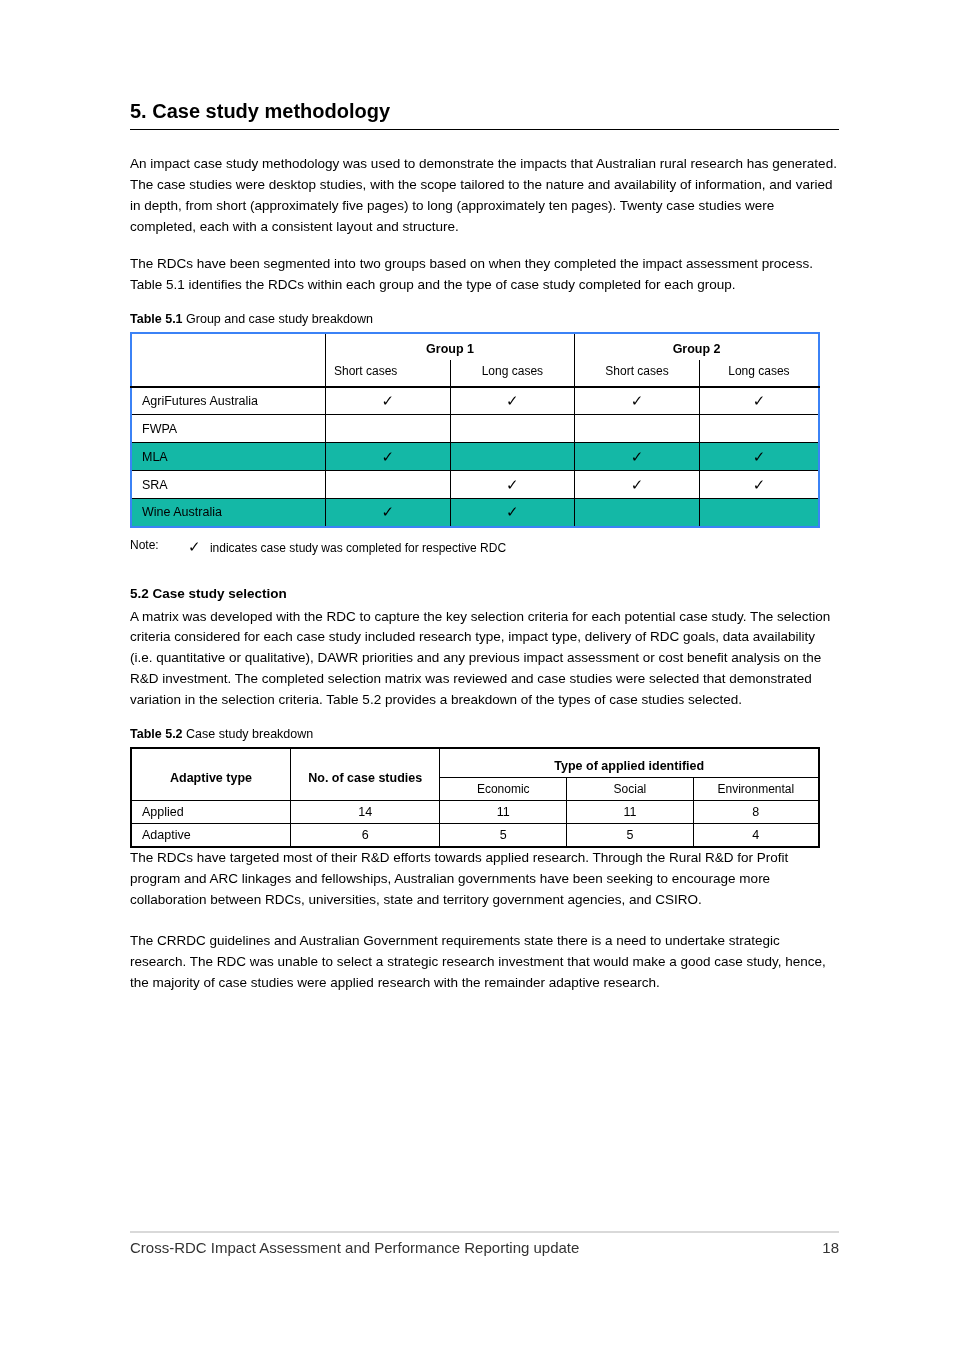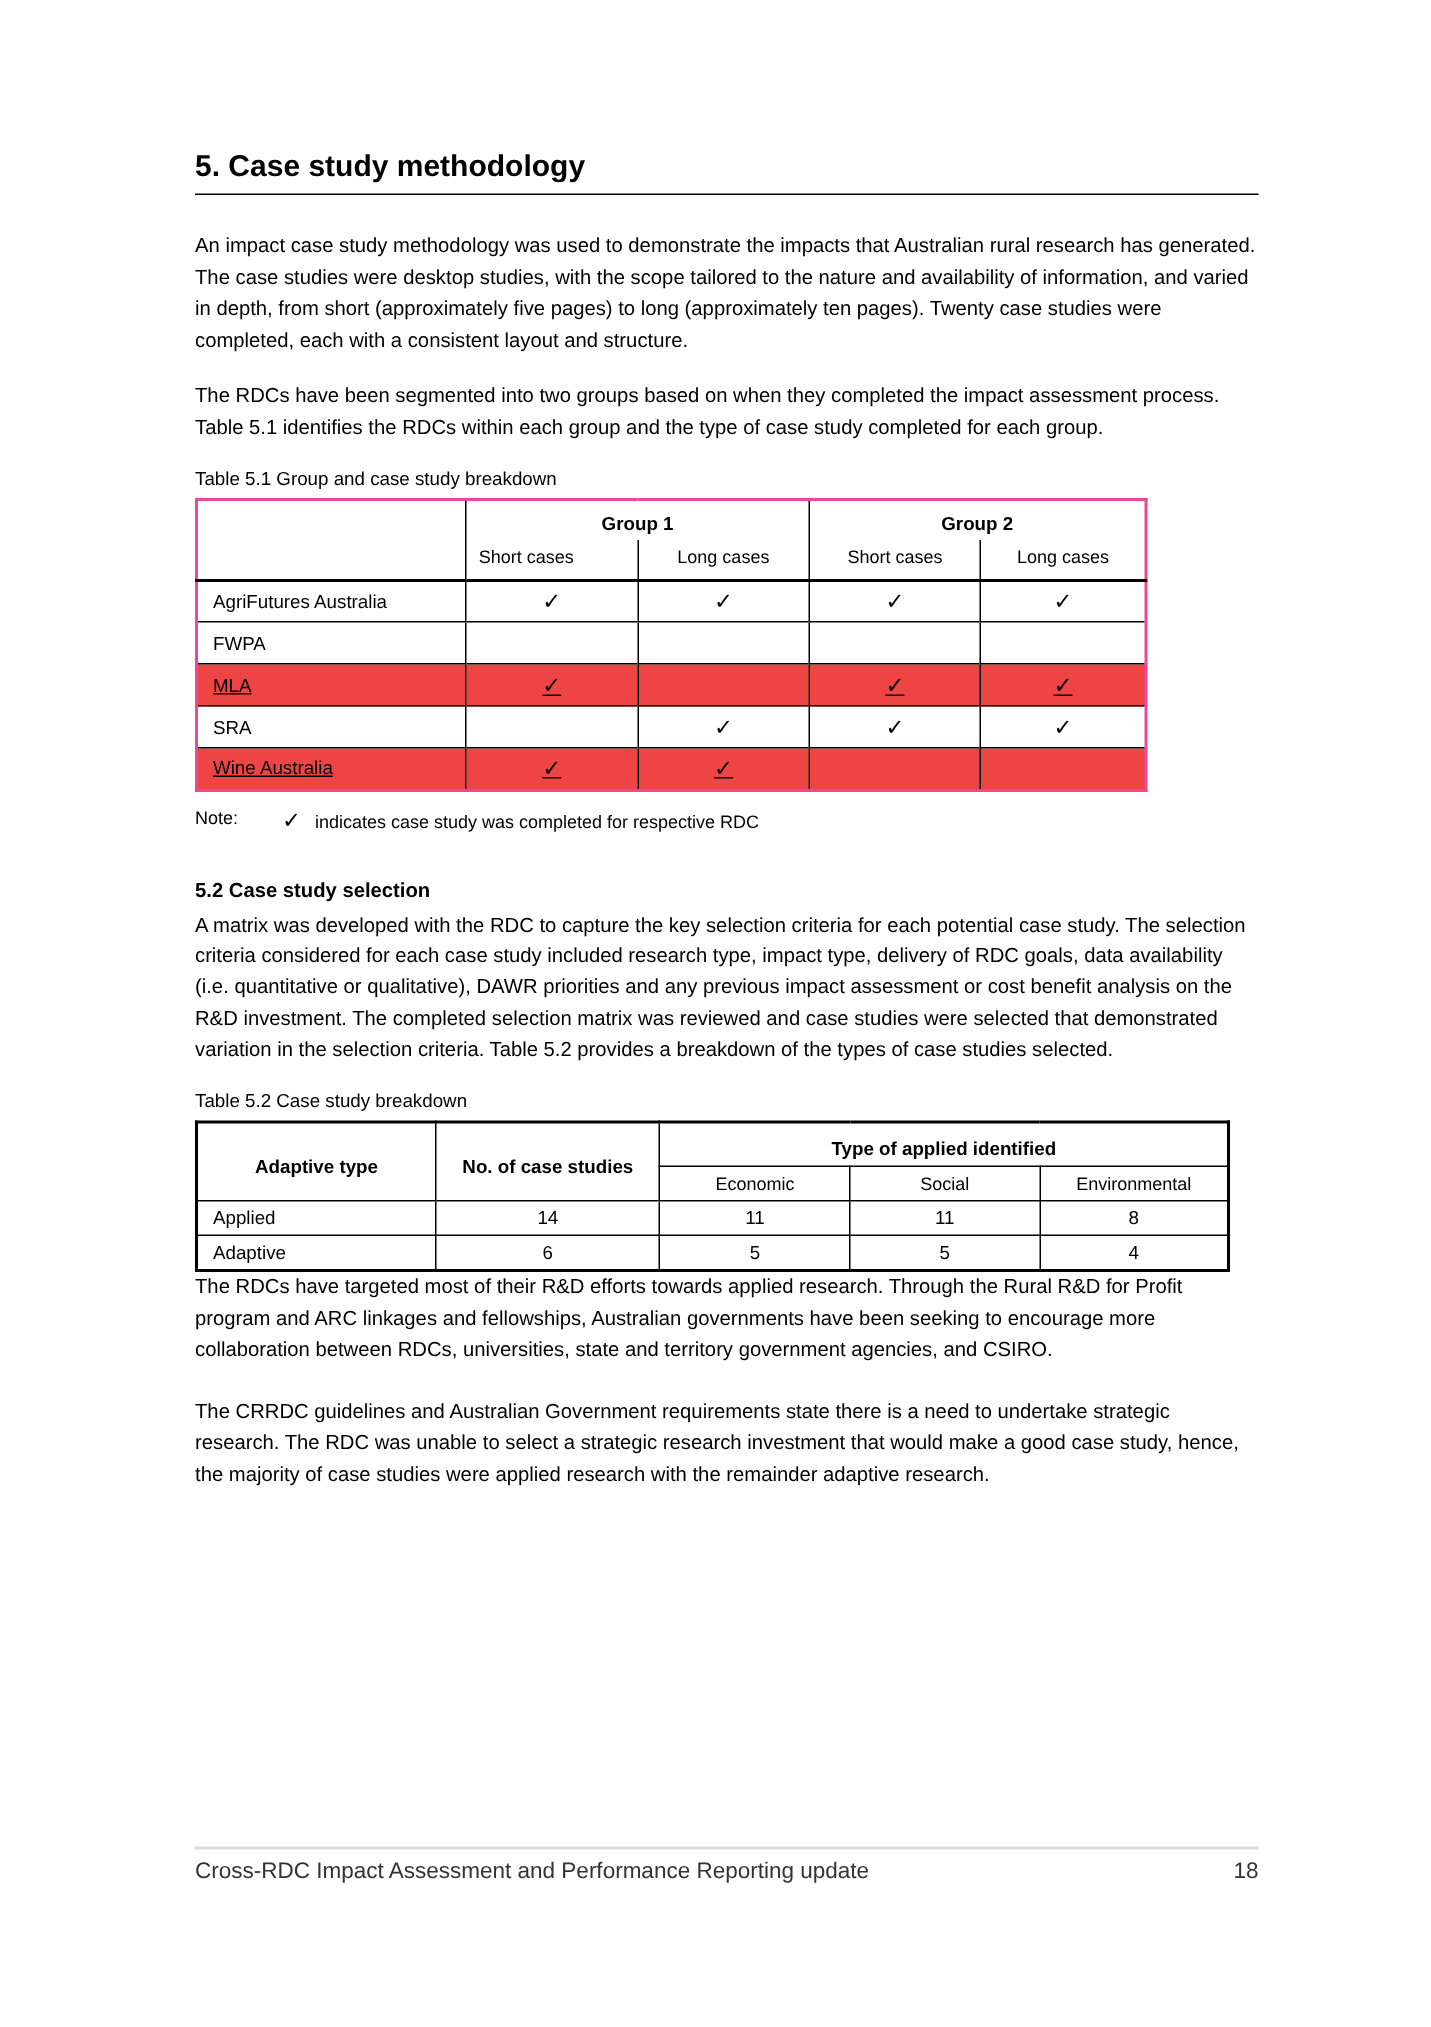--- a/index.html
+++ b/index.html
@@ -29,27 +29,27 @@
     font-size: 13.5px;
     font-weight: bold;
     margin-top: 30px;
     margin-bottom: 6px;
   }
   .table-caption {
     font-size: 12.5px;
     margin-top: 14px;
     margin-bottom: 6px;
   }
-  .table-caption b { font-weight: normal; }
+  .table-caption b { font-weight: bold; }
 
   
   table.t1 {
-    width: 635px;
+    width: 690px;
     border-collapse: collapse;
-    border: 2px solid #ec4899;
+    border: 2px solid #3b82f6;
     font-size: 12.5px;
   }
   table.t1 th, table.t1 td { padding: 4px 8px; }
   table.t1 thead tr.group th {
     border-right: 1px solid #000;
     text-align: center;
     font-weight: bold;
     padding-top: 8px;
   }
   table.t1 thead tr.group th:first-child { text-align: left; padding-left: 10px; }
@@ -63,21 +63,21 @@
   }
   table.t1 thead tr.sub th:first-child { text-align: left; }
   table.t1 tbody td {
     border-right: 1px solid #000;
     border-top: 1px solid #000;
     text-align: center;
     font-size: 12.5px;
     height: 28px;
   }
   table.t1 tbody td:first-child { text-align: left; padding-left: 10px; }
-  table.t1 tbody tr.blue td { background: #ef4444; text-decoration: underline; }
+  table.t1 tbody tr.blue td { background: #14b8a6; }
   .check { font-family: "Segoe UI Symbol", "Arial Unicode MS", sans-serif; font-size: 15px; }
 
   .note {
     font-size: 12px;
     margin-top: 10px;
     display: flex;
     align-items: flex-start;
     gap: 10px;
   }
   .note .notelabel { width: 48px; }

